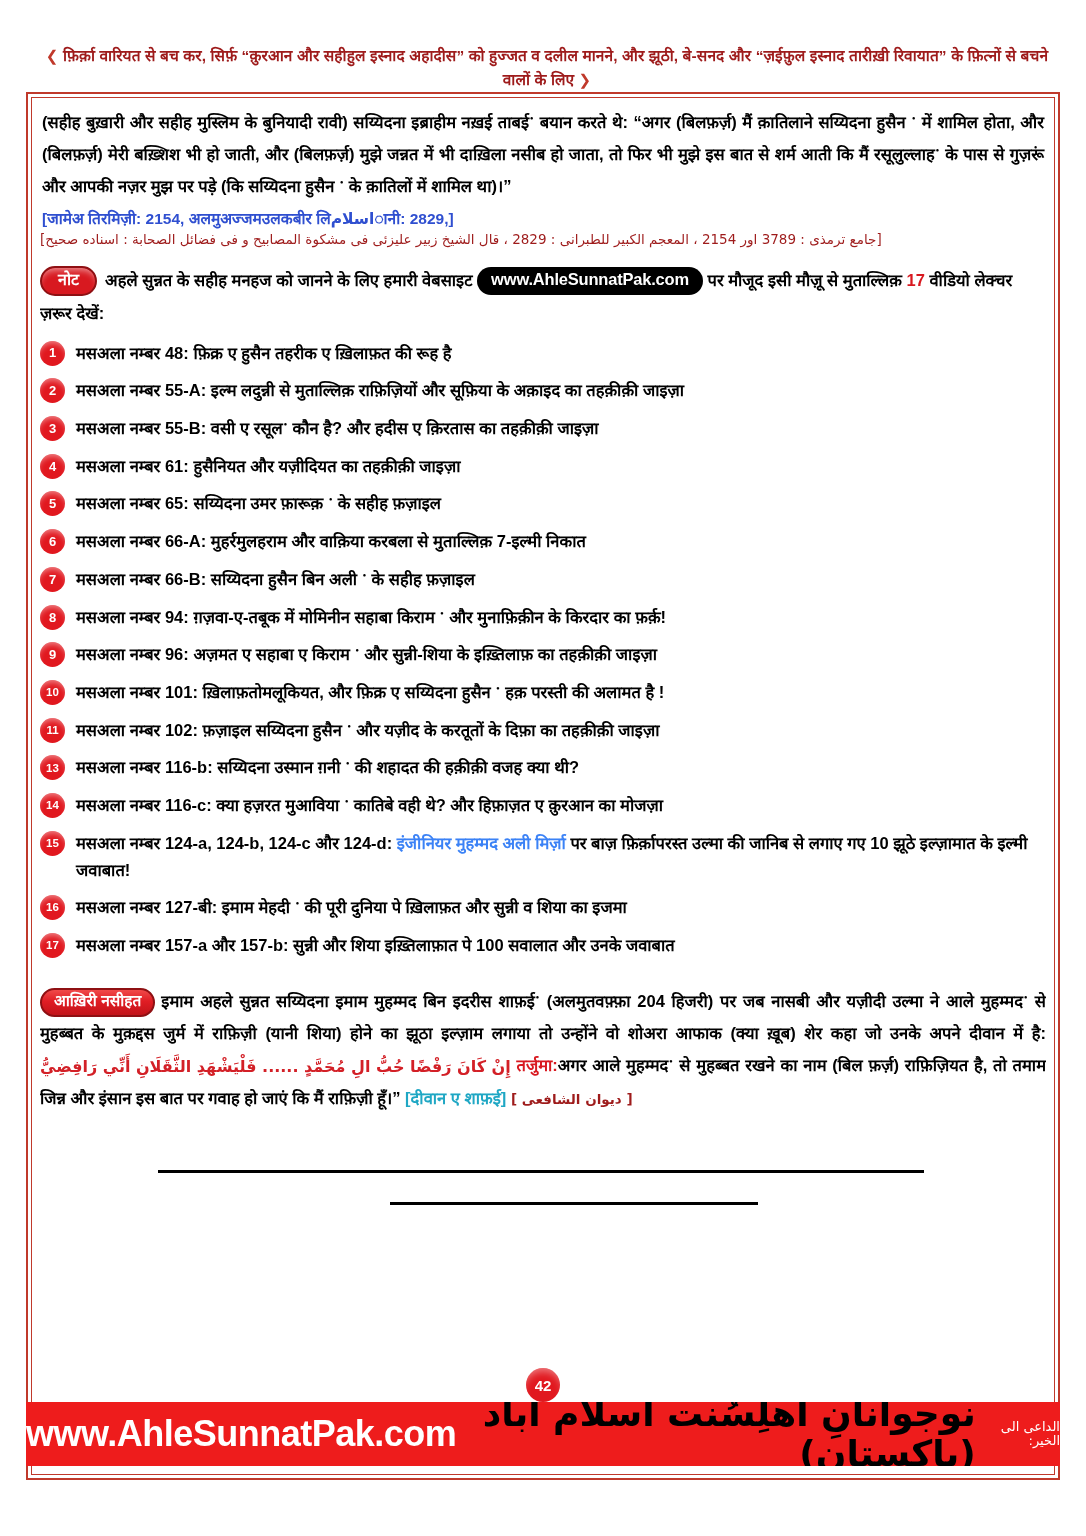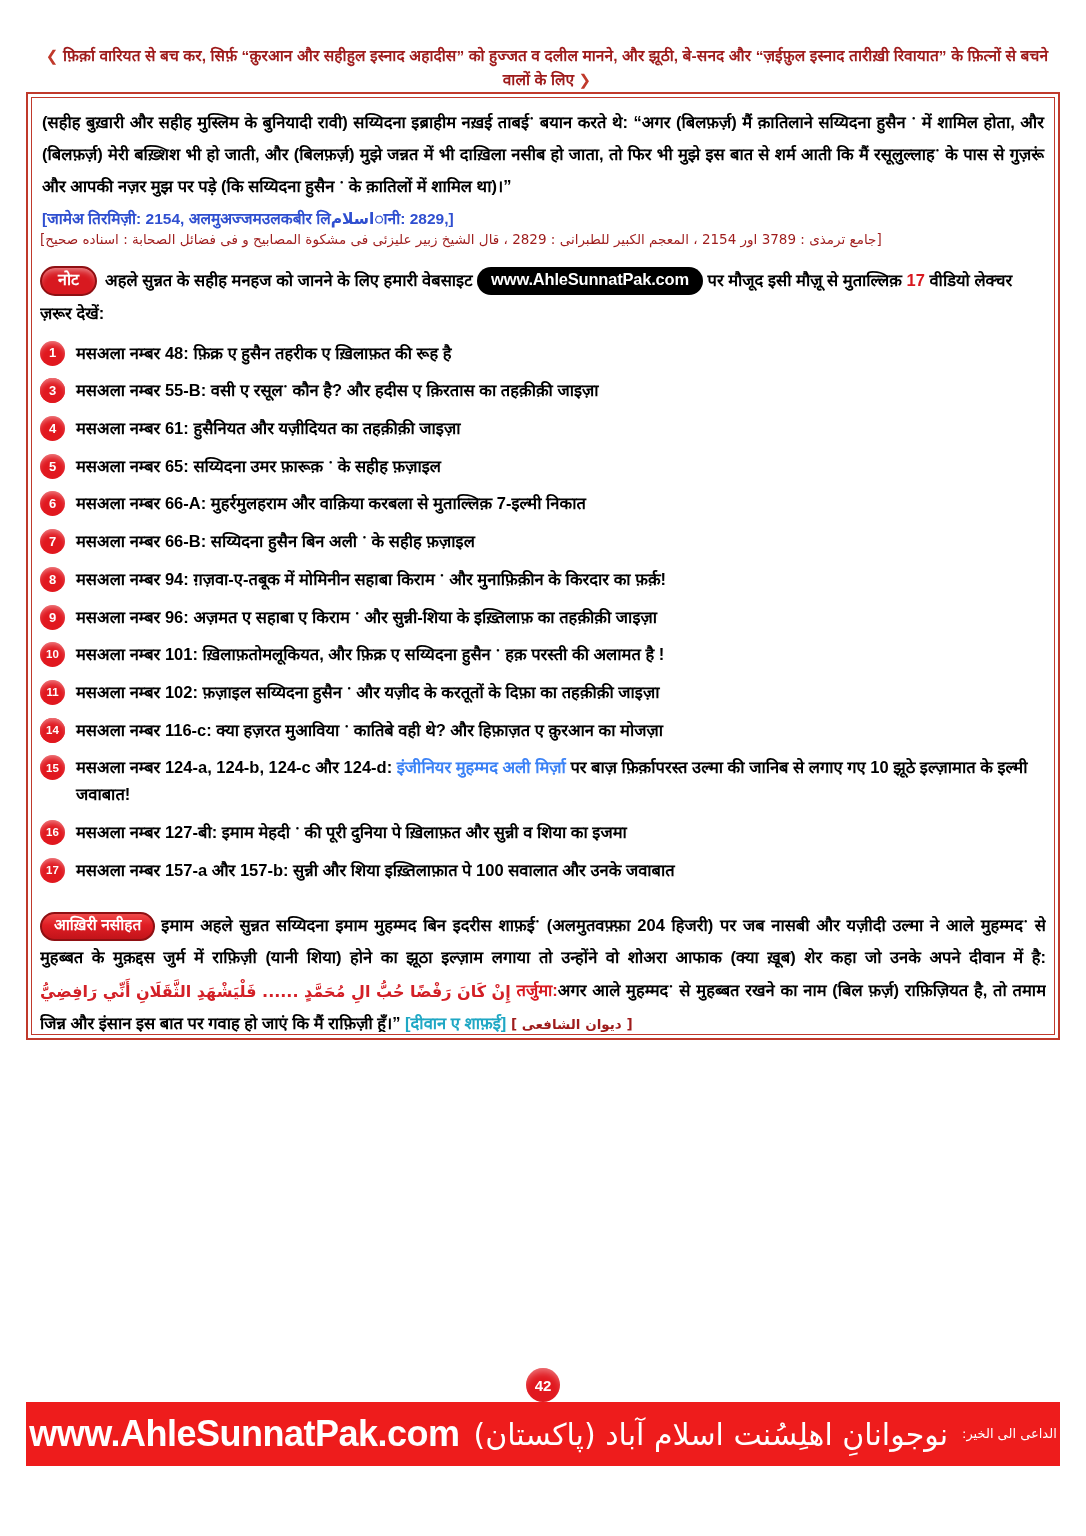--- a/index.html
+++ b/index.html
@@ -13,21 +13,21 @@
   
   .header-tagline{
     position:absolute;left:32px;top:44px;width:1030px;
     text-align:center;color:#9e1b1b;font-weight:bold;
     font-size:15.5px;line-height:1.5;letter-spacing:.1px;
   }
   .header-tagline .orn{color:#c0392b;font-size:15px;}
 
   
   .frame{
-    position:absolute;left:26px;top:92px;width:1034px;height:948px;
+    position:absolute;left:26px;top:92px;width:1034px;height:1388px;
     border:2px solid #c0392b;box-sizing:border-box;background:#fff;
   }
   .frame-inner{
     position:absolute;inset:3px;border:1px solid #c0392b;box-sizing:border-box;
   }
   .content{
     position:absolute;left:12px;top:8px;right:12px;bottom:6px;
     overflow:hidden;
   }
 
@@ -112,22 +112,22 @@
     position:absolute;left:26px;top:1402px;width:1034px;height:64px;
     background:#ee1c1c;display:flex;align-items:center;justify-content:center;
     box-sizing:border-box;overflow:hidden;
   }
   .footer-inner{display:flex;align-items:center;gap:14px;color:#fff;}
   .footer-url{
     font-size:36px;font-weight:bold;letter-spacing:-.5px;line-height:1;
     color:#fff;
   }
   .footer-ur{
-    font-size:30px;font-weight:normal;direction:rtl;line-height:1.1;
-    font-family:"DejaVu Sans",sans-serif;color:#ffffff;
+    font-size:36px;font-weight:bold;direction:rtl;line-height:1.1;
+    font-family:"DejaVu Sans",sans-serif;color:#000000;
   }
   .footer-small{
     font-size:13px;direction:rtl;line-height:1.1;
     font-family:"DejaVu Sans",sans-serif;color:#fff;align-self:center;
   }
 </style>
 </head>
 <body>
 
 <div class="page">
@@ -158,20 +158,21 @@
 
       <div class="list">
 
         <div class="li">
           <span class="bullet">1</span>
           <span>मसअला नम्बर 48: फ़िक्र ए हुसैन तहरीक ए ख़िलाफ़त की रूह है</span>
         </div>
 
         <div class="li">
           <span class="bullet">2</span>
+          <span>मसअला नम्बर 55-A: इल्म लदुन्नी से मुताल्लिक़ राफ़िज़ियों और सूफ़िया के अक़ाइद का तहक़ीक़ी जाइज़ा</span>
         </div>
 
         <div class="li">
           <span class="bullet">3</span>
           <span>मसअला नम्बर 55-B: वसी ए रसूलॱ कौन है? और हदीस ए क़िरतास का तहक़ीक़ी जाइज़ा</span>
         </div>
 
         <div class="li">
           <span class="bullet">4</span>
           <span>मसअला नम्बर 61: हुसैनियत और यज़ीदियत का तहक़ीक़ी जाइज़ा</span>
@@ -208,20 +209,21 @@
         </div>
 
         <div class="li">
           <span class="bullet wide">11</span>
           <span>मसअला नम्बर 102: फ़ज़ाइल सय्यिदना हुसैन ॱ और यज़ीद के करतूतों के दिफ़ा का तहक़ीक़ी जाइज़ा</span>
         </div>
 
 
         <div class="li">
           <span class="bullet wide">13</span>
+          <span>मसअला नम्बर 116-b: सय्यिदना उस्मान ग़नी ॱ की शहादत की हक़ीक़ी वजह क्या थी?</span>
         </div>
 
         <div class="li">
           <span class="bullet wide">14</span>
           <span>मसअला नम्बर 116-c: क्या हज़रत मुआविया ॱ कातिबे वही थे? और हिफ़ाज़त ए क़ुरआन का मोजज़ा</span>
         </div>
 
         <div class="li">
           <span class="bullet wide">15</span>
           <span>मसअला नम्बर 124-a, 124-b, 124-c और 124-d: </span><span class="red-name">इंजीनियर मुहम्मद अली मिर्ज़ा</span><span> पर बाज़ फ़िर्क़ापरस्त उल्मा की जानिब से लगाए गए 10 झूठे इल्ज़ामात के इल्मी जवाबात!</span>

